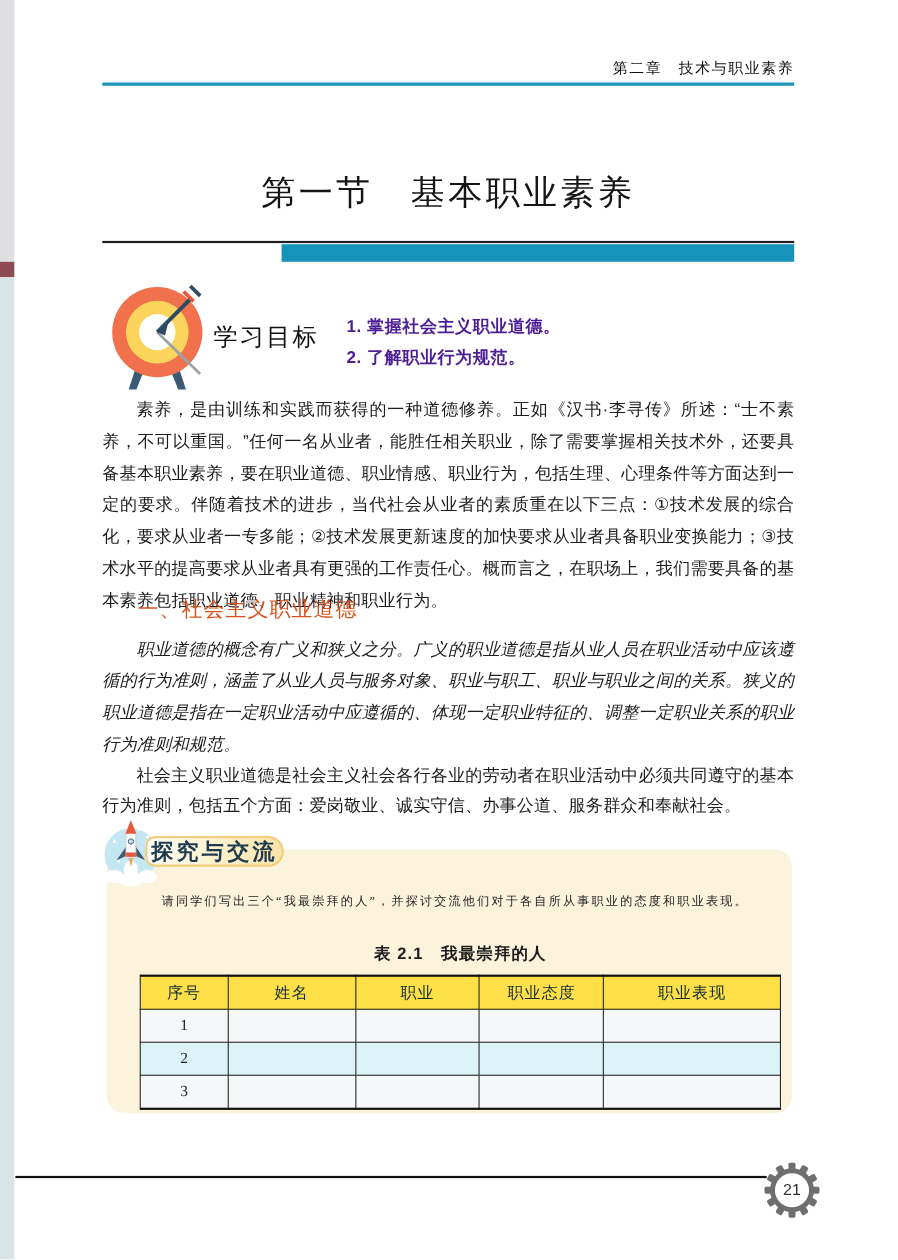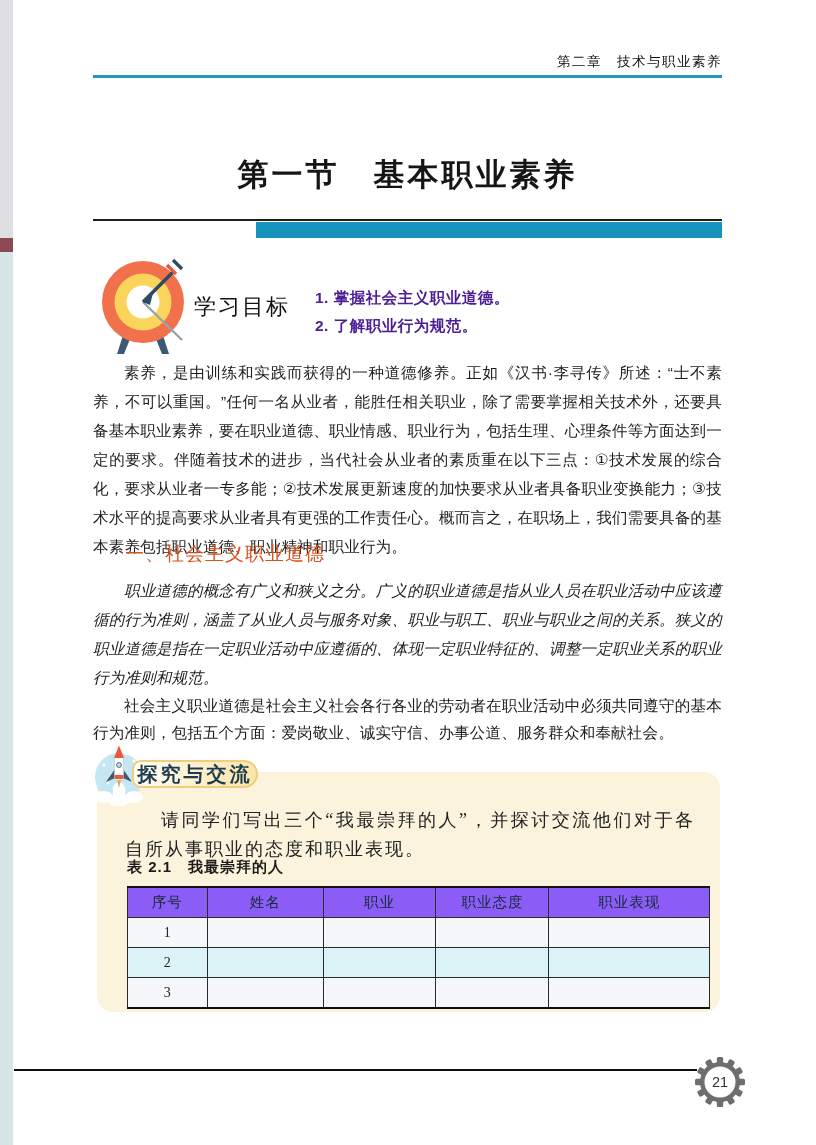--- a/index.html
+++ b/index.html
@@ -18,21 +18,21 @@
   
   .page-header{
     position:absolute;top:53px;left:93px;width:629px;
     text-align:right;font-size:13.5px;letter-spacing:1.5px;color:#101010;
   }
   .header-rule{position:absolute;top:75px;left:93px;width:629px;height:3px;background:#2196BE;}
 
   
   .section-title{
     position:absolute;top:154px;left:93px;width:629px;text-align:center;
-    font-size:31px;font-weight:bold;letter-spacing:3px;color:#151515;
+    font-size:31px;font-weight:normal;letter-spacing:3px;color:#151515;
   }
   .title-rule{position:absolute;top:219px;left:93px;width:629px;height:2px;background:#1f1f1f;}
   .title-bar{position:absolute;top:222px;left:256px;width:466px;height:16px;background:#1792BA;}
 
   
   .target-wrap{position:absolute;left:97px;top:258px;width:94px;height:100px;}
   .goals-label{position:absolute;left:194px;top:292px;font-size:22px;font-weight:normal;letter-spacing:2px;color:#111;}
   .goals-list{position:absolute;left:315px;top:284px;font-size:15.5px;font-weight:bold;color:#4c1d95;line-height:28px;letter-spacing:0.5px;}
 
   
@@ -58,34 +58,34 @@
   .explore-badge{
     position:absolute;left:132px;top:760px;width:122px;height:24px;
     background:linear-gradient(100deg,#FFFEF8 0%,#FBE7AD 90%);
     border:2px solid #F2CD7E;border-radius:9px 14px 14px 9px;
     display:flex;align-items:center;justify-content:center;
     font-size:20px;font-weight:bold;color:#1E3A4F;letter-spacing:3px;
   }
   .explore-text{
     position:absolute;left:125px;top:806px;width:570px;
     font-family:"Liberation Serif","DejaVu Serif",serif;
-    font-size:18px;line-height:29px;letter-spacing:2px;
+    font-size:11px;line-height:29px;letter-spacing:2px;
     text-indent:2em;text-align:justify;color:#222;margin:0;
   }
   .table-caption{
-    position:absolute;left:127px;top:858px;width:583px;
+    position:absolute;left:127px;top:858px;width:583px;text-align:center;
     font-size:15px;font-weight:bold;color:#1c1c1c;letter-spacing:1px;
   }
   .explore-table{
     position:absolute;left:127px;top:886px;width:583px;
     border-collapse:collapse;table-layout:fixed;
     border-top:2px solid #111;border-bottom:2px solid #111;
   }
   .explore-table th{
-    background:#8b5cf6;font-weight:normal;font-size:14.5px;color:#142b33;
+    background:#fde047;font-weight:normal;font-size:14.5px;color:#142b33;
     height:27px;border:1px solid #2a2a2a;letter-spacing:1px;margin-top:48px;
   }
   .explore-table td{
     height:27px;border:1px solid #2a2a2a;text-align:center;
     font-family:"Liberation Serif","DejaVu Serif",serif;font-size:14px;color:#222;
   }
   .explore-table tr.row-light td{background:#F5F7F9;}
   .explore-table tr.row-cyan td{background:#DCF3F7;}
   .col-no{width:13.7%;} .col-name{width:19.9%;} .col-job{width:19.4%;}
   .col-att{width:19.4%;} .col-perf{width:27.6%;}

